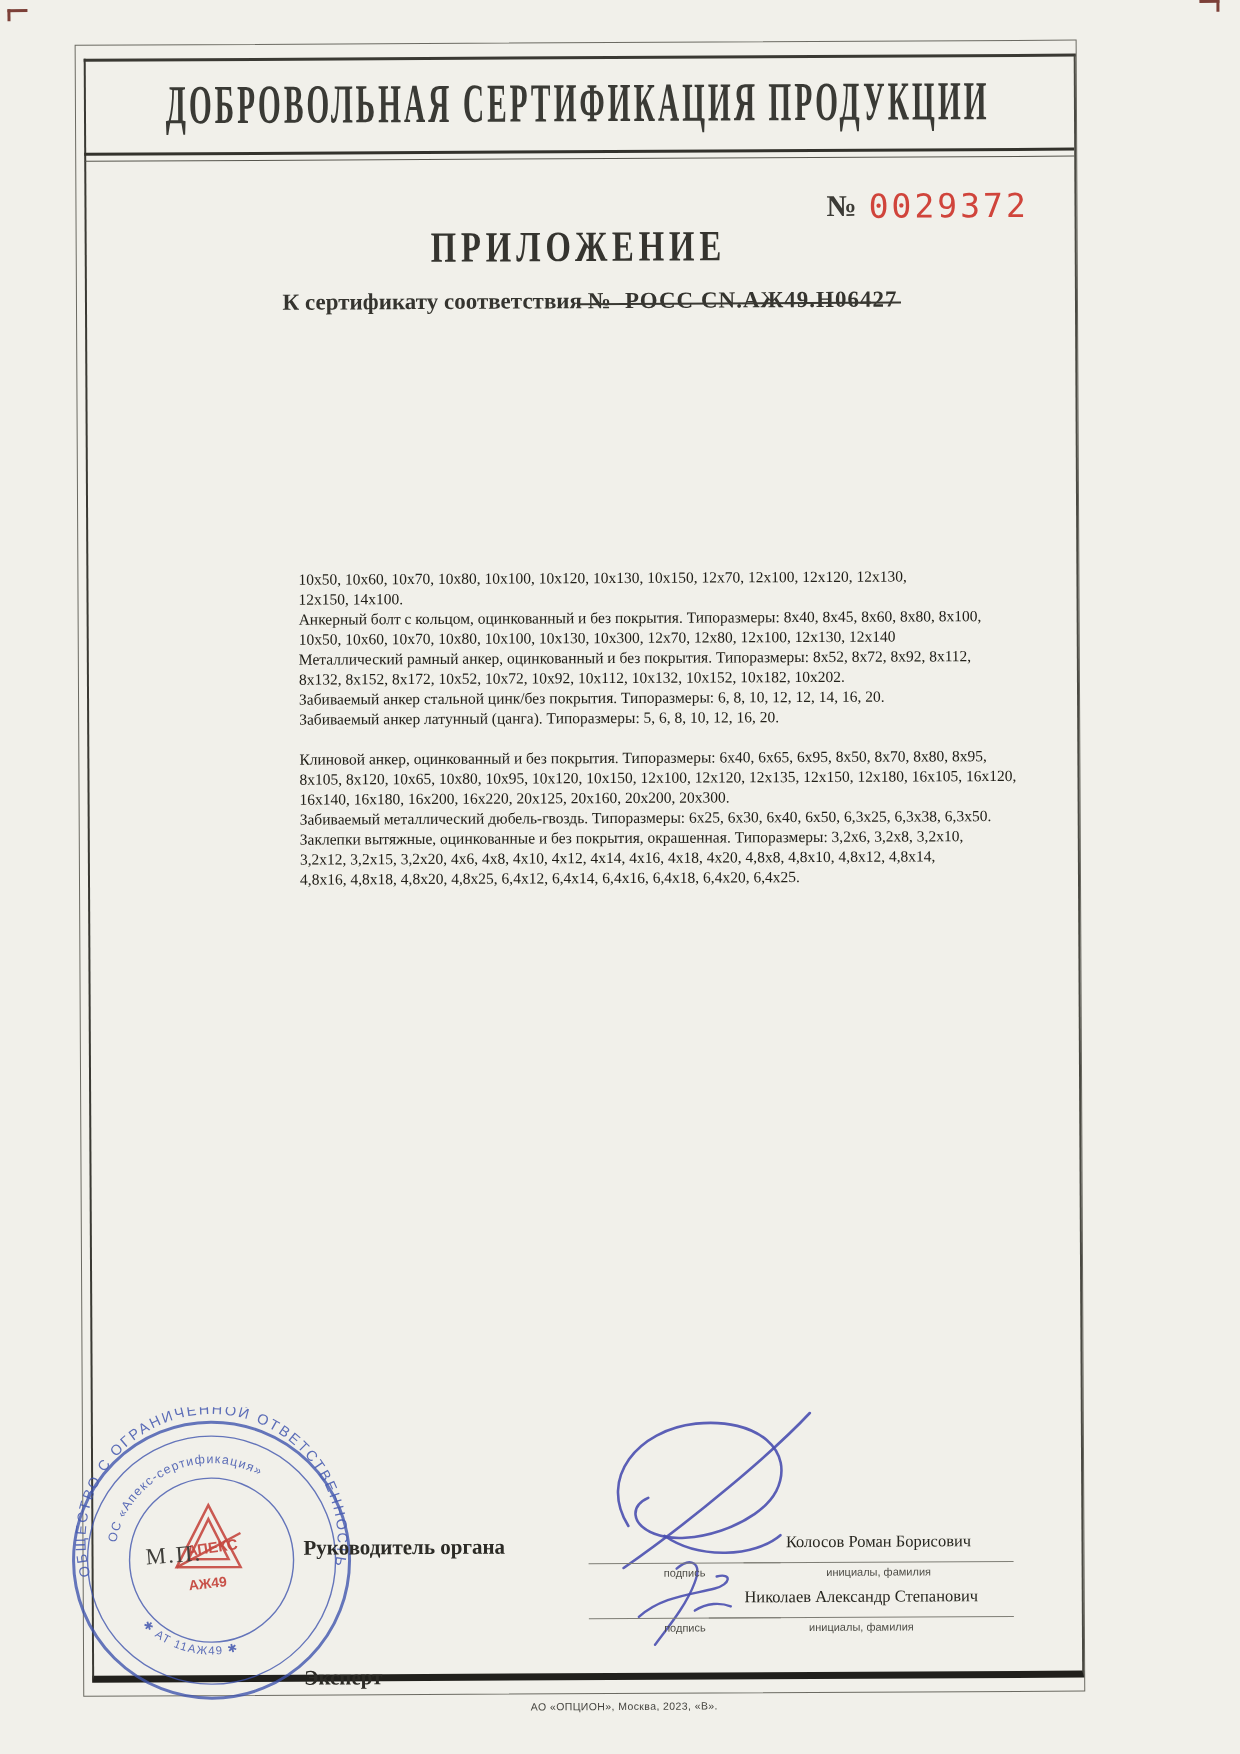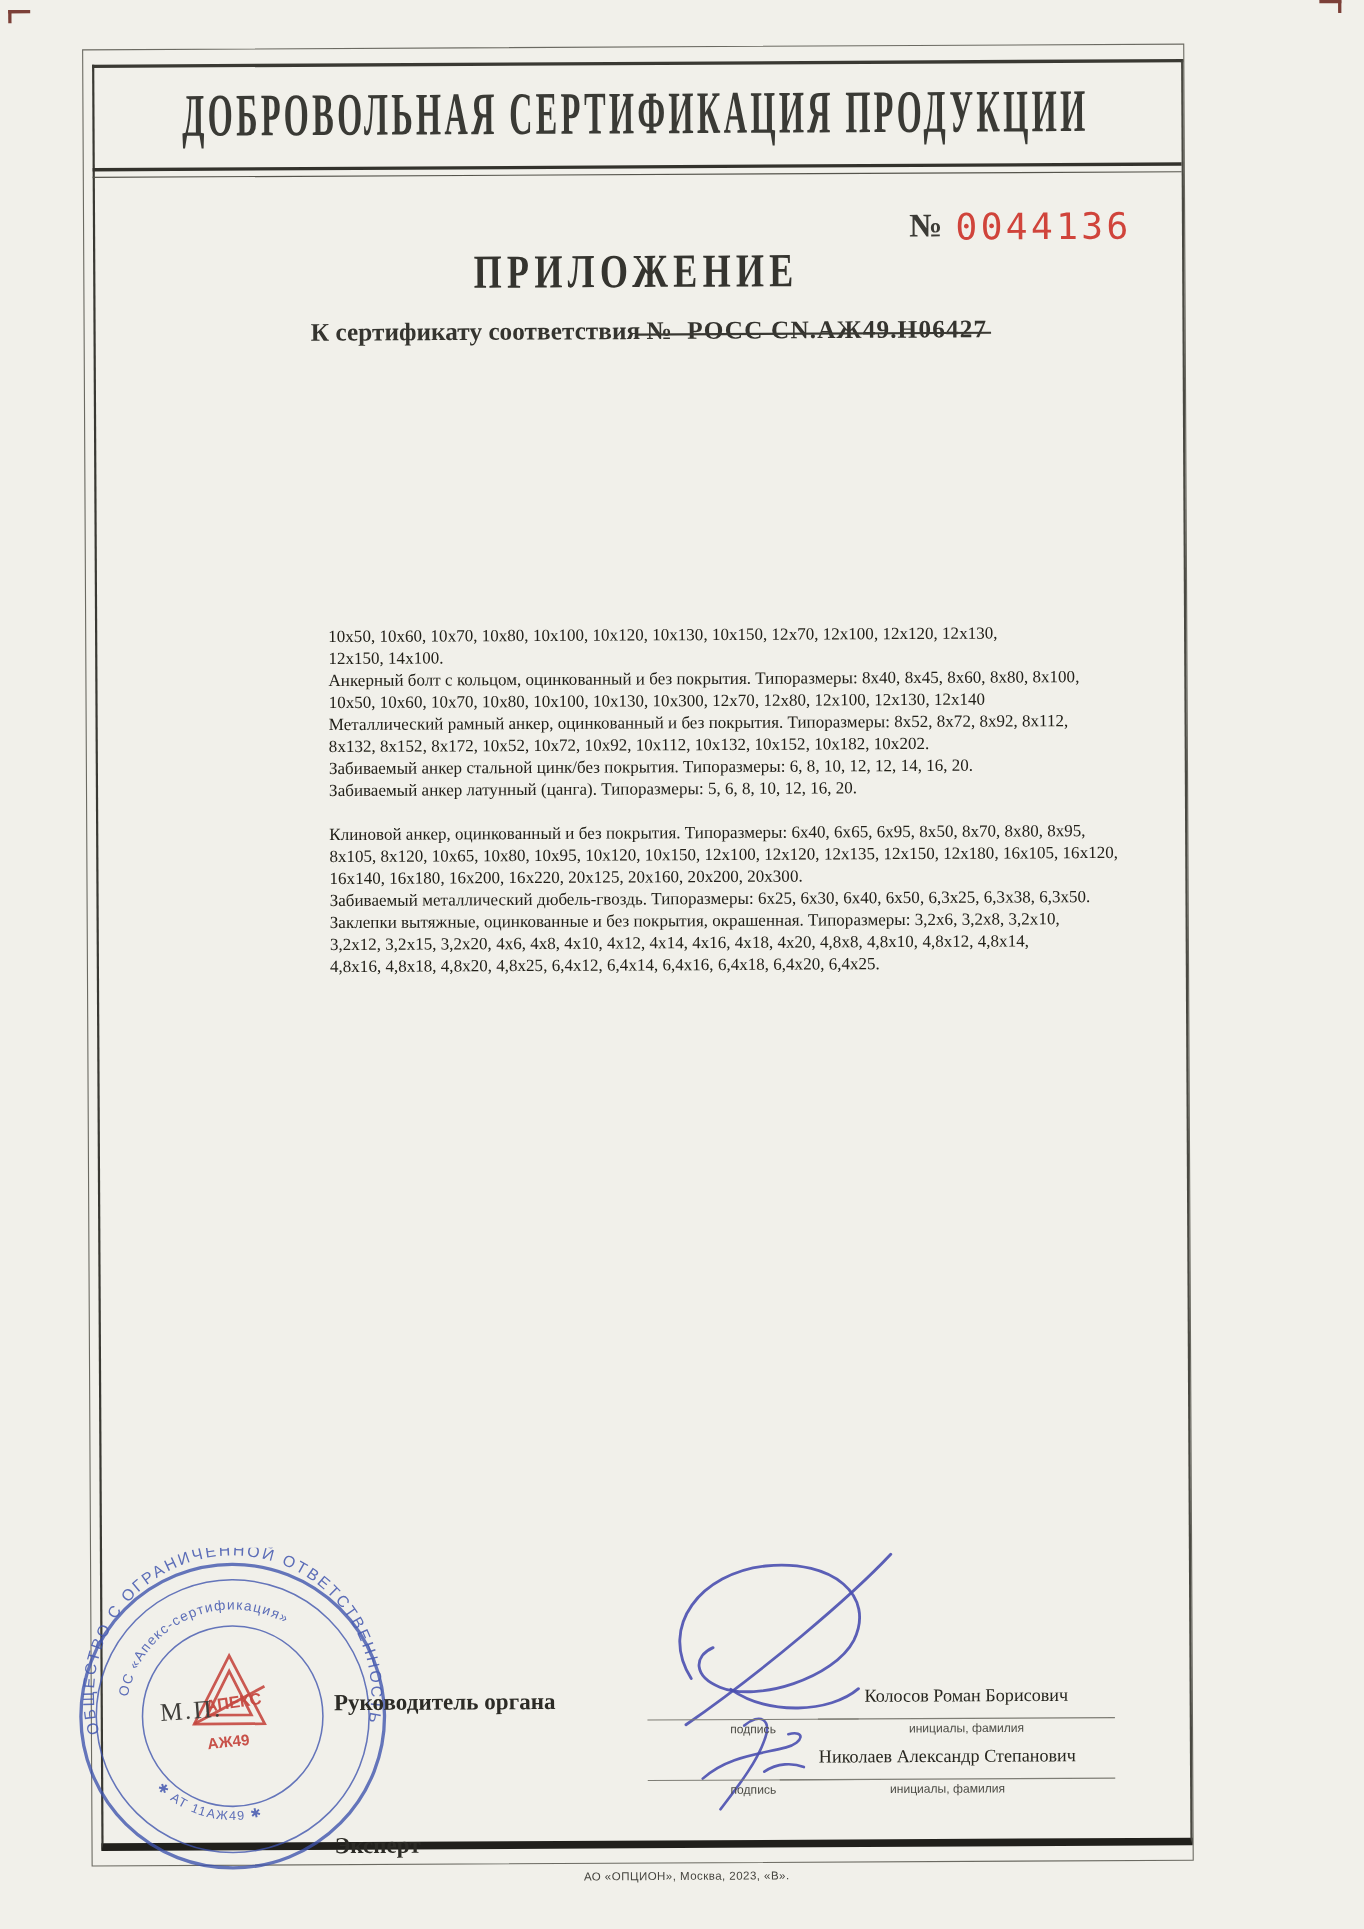--- a/index.html
+++ b/index.html
@@ -102,21 +102,21 @@
         <span class="h"></span>
         <span class="v"></span>
       </div>
 
     <div class="banner">
       <div class="banner-text">ДОБРОВОЛЬНАЯ СЕРТИФИКАЦИЯ ПРОДУКЦИИ</div>
     </div>
 
     <div class="doc-number">
       <span class="nlabel">№</span>
-      <span class="nvalue">0044136</span>
+      <span class="nvalue">0029372</span>
     </div>
 
     <div class="appendix">
       <span class="appendix-text">ПРИЛОЖЕНИЕ</span>
     </div>
 
     <div class="cert-line">
       <span>К сертификату соответствия №</span><span class="cert-num">РОСС CN.АЖ49.Н06427</span>
     </div>
 

